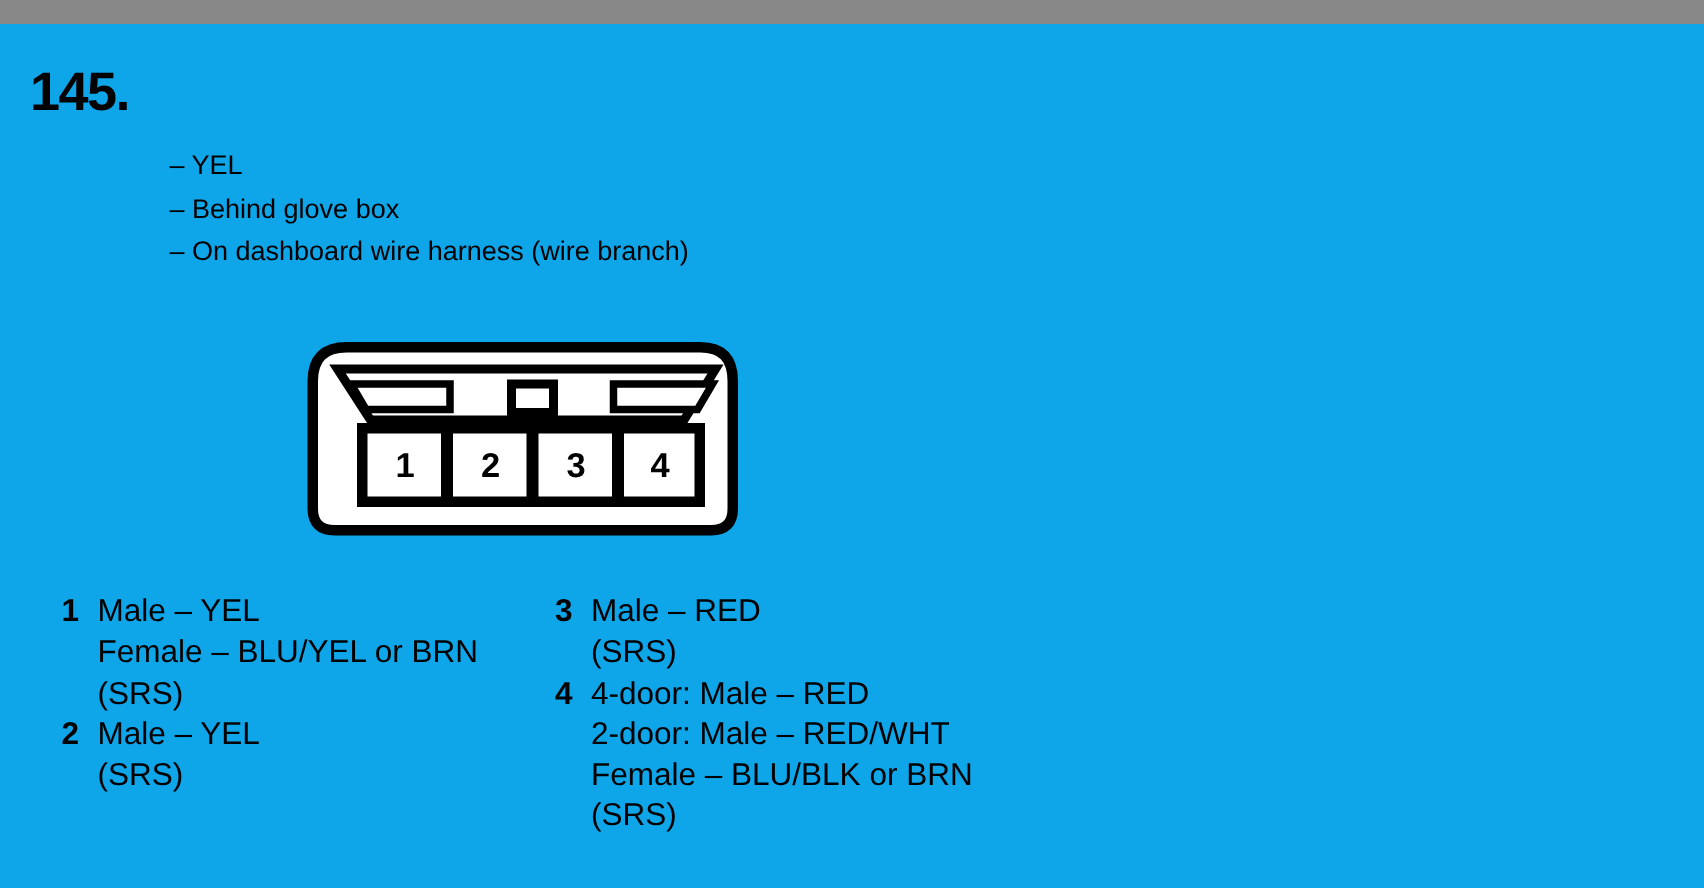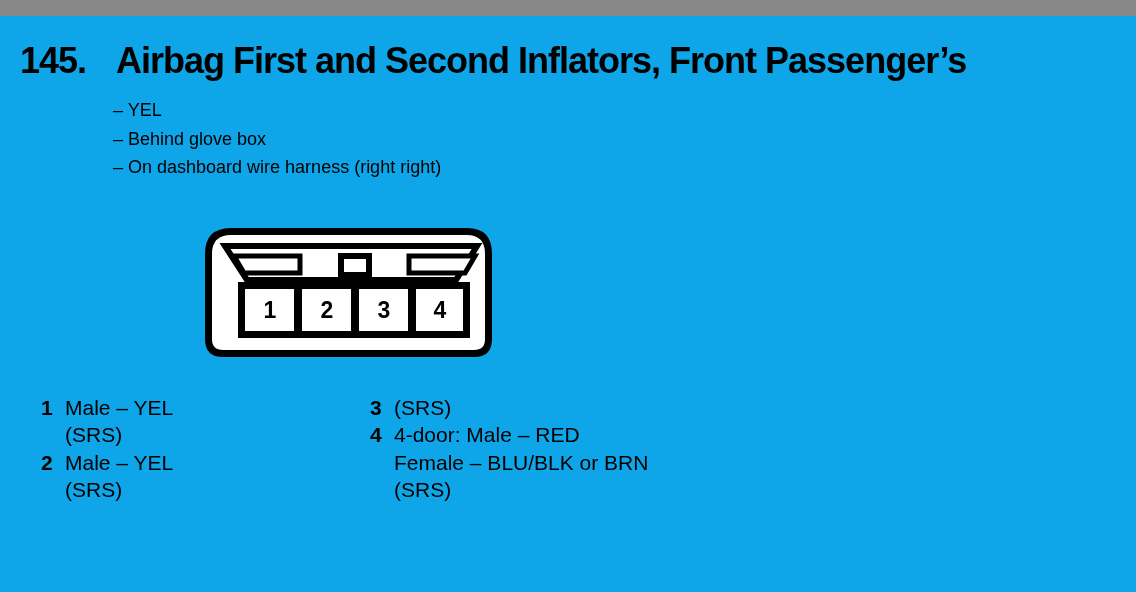--- a/index.html
+++ b/index.html
@@ -47,26 +47,25 @@
     font-weight:700;
   }
   .pin-lines{flex:1;white-space:nowrap;}
 </style>
 </head>
 <body>
 
 <div class="page">
 
   <span class="section-number">145.</span>
-  <h1 class="page-title">Airbag First and Second Inflators, Front Passenger’s</h1>
 
   <ul class="details">
     <li>– YEL</li>
     <li>– Behind glove box</li>
-    <li>– On dashboard wire harness (right right)</li>
+    <li>– On dashboard wire harness (wire branch)</li>
   </ul>
 
   <svg class="connector-svg" width="300" height="145" viewBox="200 205 300 145" xmlns="http://www.w3.org/2000/svg">
 
     <path class="shape" stroke-width="7" d="M 231 215.5 H 467 Q 488.5 215.5 488.5 238 V 323 Q 488.5 337.5 474 337.5 H 223 Q 208.5 337.5 208.5 323 V 238 Q 208.5 215.5 231 215.5 Z"></path>
 
     <path class="shape" stroke-width="6" stroke-linejoin="miter" d="M 225 230 L 477 230 L 456 264 L 247 264 Z"></path>
 
     <path class="shape" stroke-width="5" d="M 234 240 H 300 V 257 H 244 Z"></path>
 
@@ -82,42 +81,45 @@
     <text class="pin-number-text" x="327" y="302">2</text>
     <text class="pin-number-text" x="384" y="302">3</text>
     <text class="pin-number-text" x="440" y="302">4</text>
   </svg>
 
   <div class="legend-col left">
     <div class="legend-item">
       <span class="pin-num">1</span>
       <div class="pin-lines">
         <div>Male – YEL</div>
+        <div>Female – BLU/YEL or BRN</div>
         <div>(SRS)</div>
       </div>
     </div>
     <div class="legend-item">
       <span class="pin-num">2</span>
       <div class="pin-lines">
         <div>Male – YEL</div>
         <div>(SRS)</div>
       </div>
     </div>
   </div>
 
   <div class="legend-col right">
     <div class="legend-item">
       <span class="pin-num">3</span>
       <div class="pin-lines">
+        <div>Male – RED</div>
         <div>(SRS)</div>
       </div>
     </div>
     <div class="legend-item">
       <span class="pin-num">4</span>
       <div class="pin-lines">
         <div>4-door: Male – RED</div>
+        <div>2-door: Male – RED/WHT</div>
         <div>Female – BLU/BLK or BRN</div>
         <div>(SRS)</div>
       </div>
     </div>
   </div>
 
 </div>
 
 </body></html>

